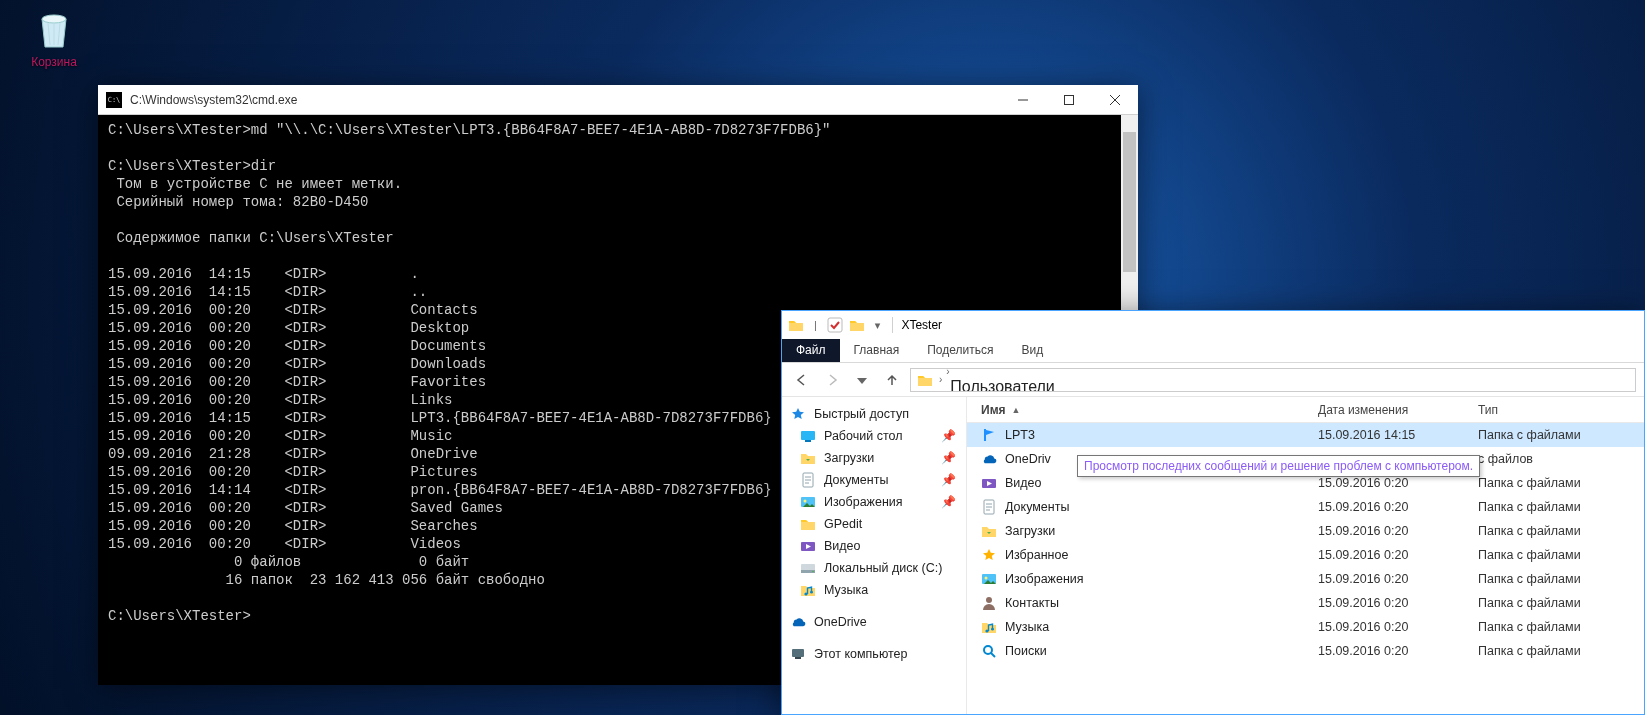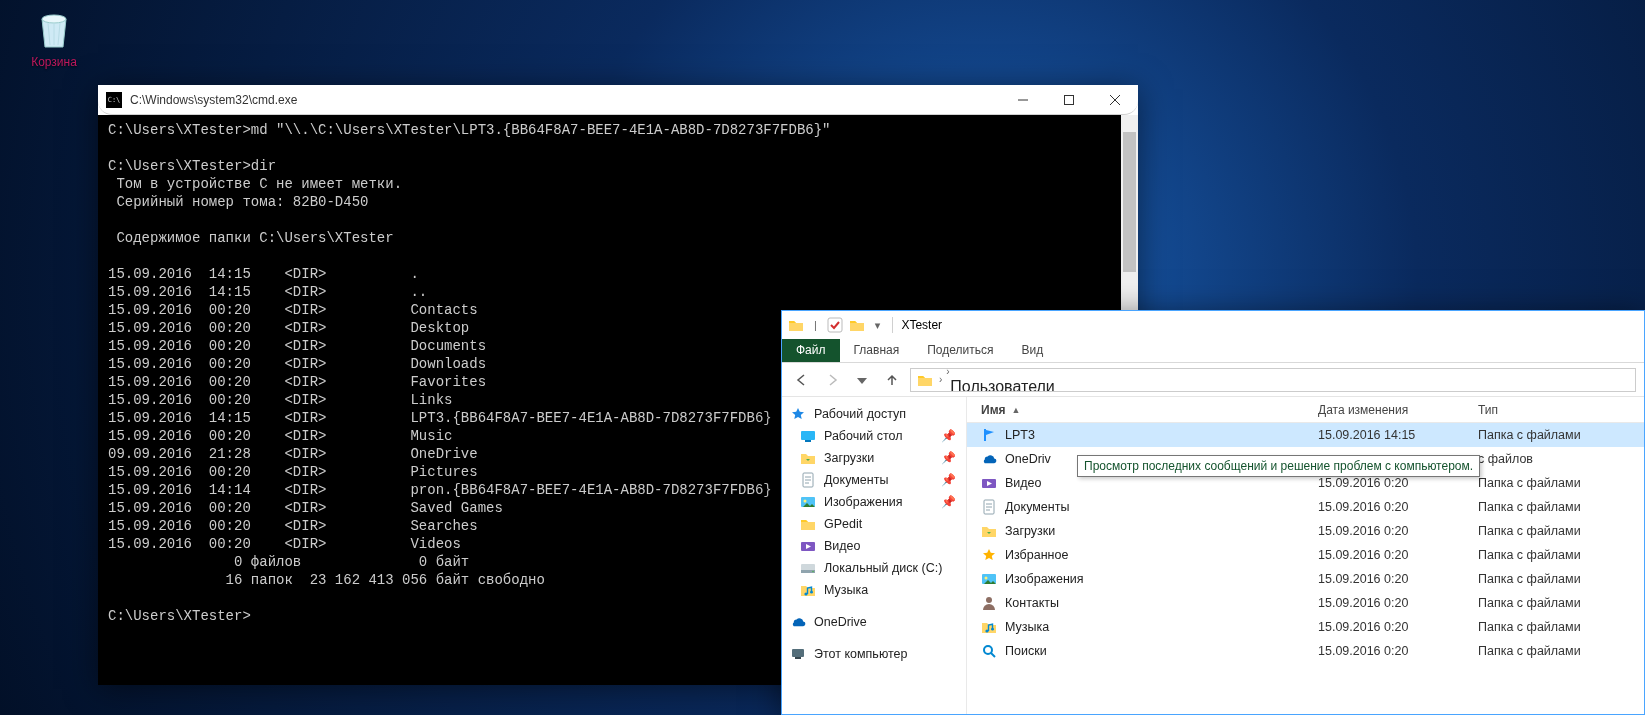--- a/index.html
+++ b/index.html
@@ -31,21 +31,21 @@
   .window { position: absolute; box-shadow: 0 4px 30px rgba(0,0,0,.5); }
 
   
   .cmd-window {
     top: 85px; left: 98px;
     width: 1040px; height: 600px;
     background: #fff;
   }
   .cmd-titlebar {
     height: 30px; background: #fff; display: flex; align-items: center;
-    padding-left: 8px; border-bottom: 1px solid #d0d0d0; border-radius: 14px;
+    padding-left: 8px; border-bottom: 1px solid #d0d0d0;
   }
   .cmd-titlebar .icon { width:16px; height:16px; background:#000; display:flex; align-items:center; justify-content:center; margin-right:8px; }
   .cmd-titlebar .icon::before { content:"C:\\"; color:#ccc; font: 7px monospace; }
   .cmd-titlebar .title { font-size: 12px; color:#333; }
   .cmd-titlebar .controls { margin-left:auto; display:flex; }
   .cmd-titlebar .controls div { width:46px; height:30px; display:flex; align-items:center; justify-content:center; color:#666; }
   .cmd-body {
     position: relative;
     height: calc(100% - 30px);
     background:#000; color:#ccc;
@@ -69,21 +69,21 @@
   }
   .exp-titlebar .icns { display:flex; gap:6px; align-items:center; }
   .exp-titlebar .qat { font-size:11px; color:#666; padding:0 4px; }
   .exp-titlebar .bar { width:1px; height:16px; background:#d0d0d0; margin:0 8px; }
   .exp-titlebar .title { font-size:12px; color:#000; }
   .exp-ribbon-tabs {
     height:24px; background:#fff; display:flex; align-items:stretch;
     border-bottom:1px solid #d9d9d9;
   }
   .exp-ribbon-tabs .tab { padding:4px 14px 0; font-size:12px; color:#444; cursor:pointer; }
-  .exp-ribbon-tabs .tab.file { background:#14532d; color:#fff; }
+  .exp-ribbon-tabs .tab.file { background:#0f172a; color:#fff; }
   .exp-nav {
     height:34px; background:#fff; display:flex; align-items:center; gap:6px; padding:0 8px;
     border-bottom:1px solid #e5e5e5;
   }
   .exp-nav .navbtn { width:24px; height:24px; display:flex; align-items:center; justify-content:center; color:#555; border-radius:3px; }
   .exp-nav .navbtn.disabled { color:#bbb; }
   .crumbs { flex:1; display:flex; align-items:center; height:24px; border:1px solid #ccc; background:#fff; padding:0 2px; overflow:hidden; }
   .crumbs .crumb { padding:0 6px; font-size:16px; color:#222; display:flex; align-items:center; gap:6px; cursor:pointer; white-space:nowrap; }
   .crumbs .chev { color:#666; font-size:10px; padding:0 2px; }
   .exp-main { display:flex; height: calc(100% - 28px - 24px - 34px); }
@@ -101,21 +101,21 @@
   .exp-headers .sort { font-size:9px; color:#666; }
   .exp-rows { position:relative; flex:1; overflow:hidden; font-size:12.5px; }
   .file-row { display:flex; align-items:center; height:24px; cursor:pointer; }
   .file-row.selected { background:#cde8ff;text-align:center; }
   .file-row .c { padding-left:14px; display:flex; align-items:center; gap:8px; }
   .file-row .c.name { flex:1; }
   .file-row .c.date { width:160px; color:#333; }
   .file-row .c.type { width:180px; color:#333; }
   .tooltip {
     position:absolute; top:32px; left:110px;
-    background:#fff; border:1px solid #767676; padding:3px 6px; font-size:12px; color:#14532d;
+    background:#fff; border:1px solid #767676; padding:3px 6px; font-size:12px; color:#8b5cf6;
     box-shadow:2px 2px 4px rgba(0,0,0,.2); white-space:nowrap;
   }
 
   
   .ic { width:16px; height:16px; flex-shrink:0; }
   svg { display:block; }
 </style>
 </head>
 <body>
 
@@ -308,21 +308,21 @@
       <span id="crumbs-host"><span class="chev">›</span><span class="crumb">Пользователи</span></span>
     </div>
   </div>
   <div class="exp-main">
     <div class="exp-sidebar">
       <div class="group">
         <div class="row head">
           <svg class="ic" viewBox="0 0 16 16">
               <use href="#i-star"></use>
             </svg>
-          <span>Рабочий доступ</span>
+          <span>Быстрый доступ</span>
         </div>
         <div id="quick-host">
             <div class="row">
               <svg class="ic" viewBox="0 0 16 16">
                 <use href="#i-desktop"></use>
               </svg>
               <span>Рабочий стол</span>
               <span class="pin">📌</span>
             </div>
             <div class="row">

